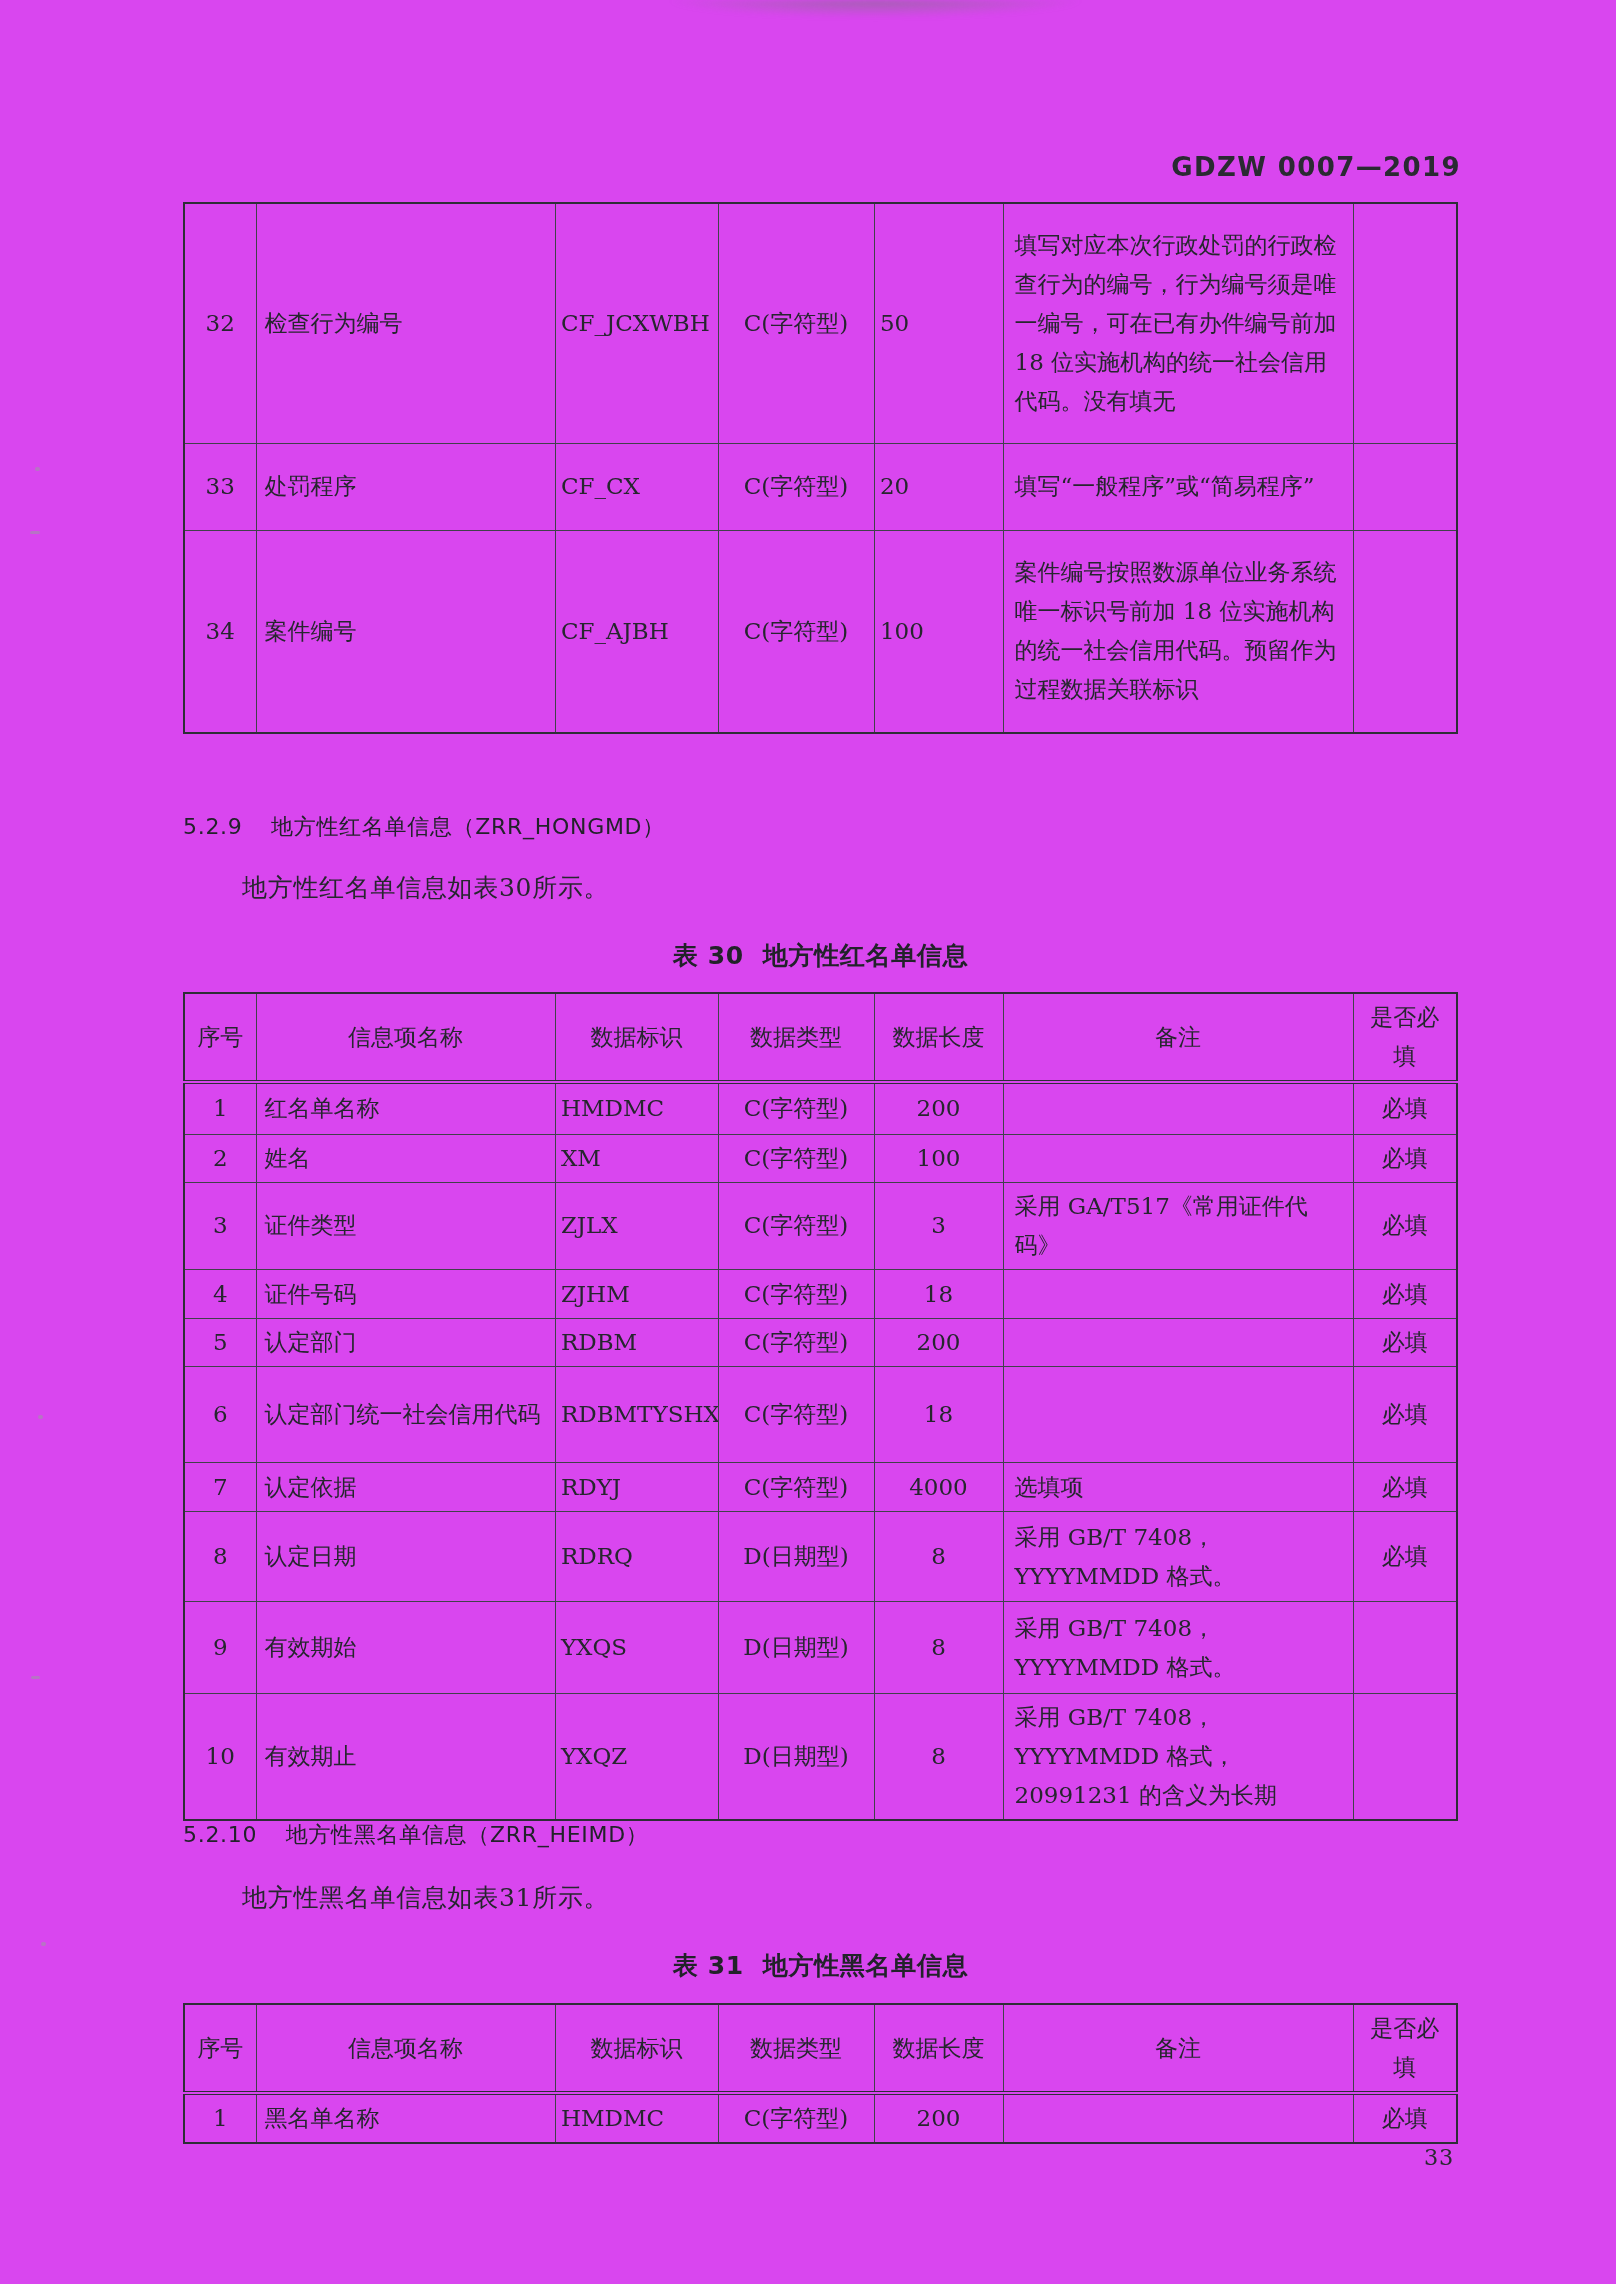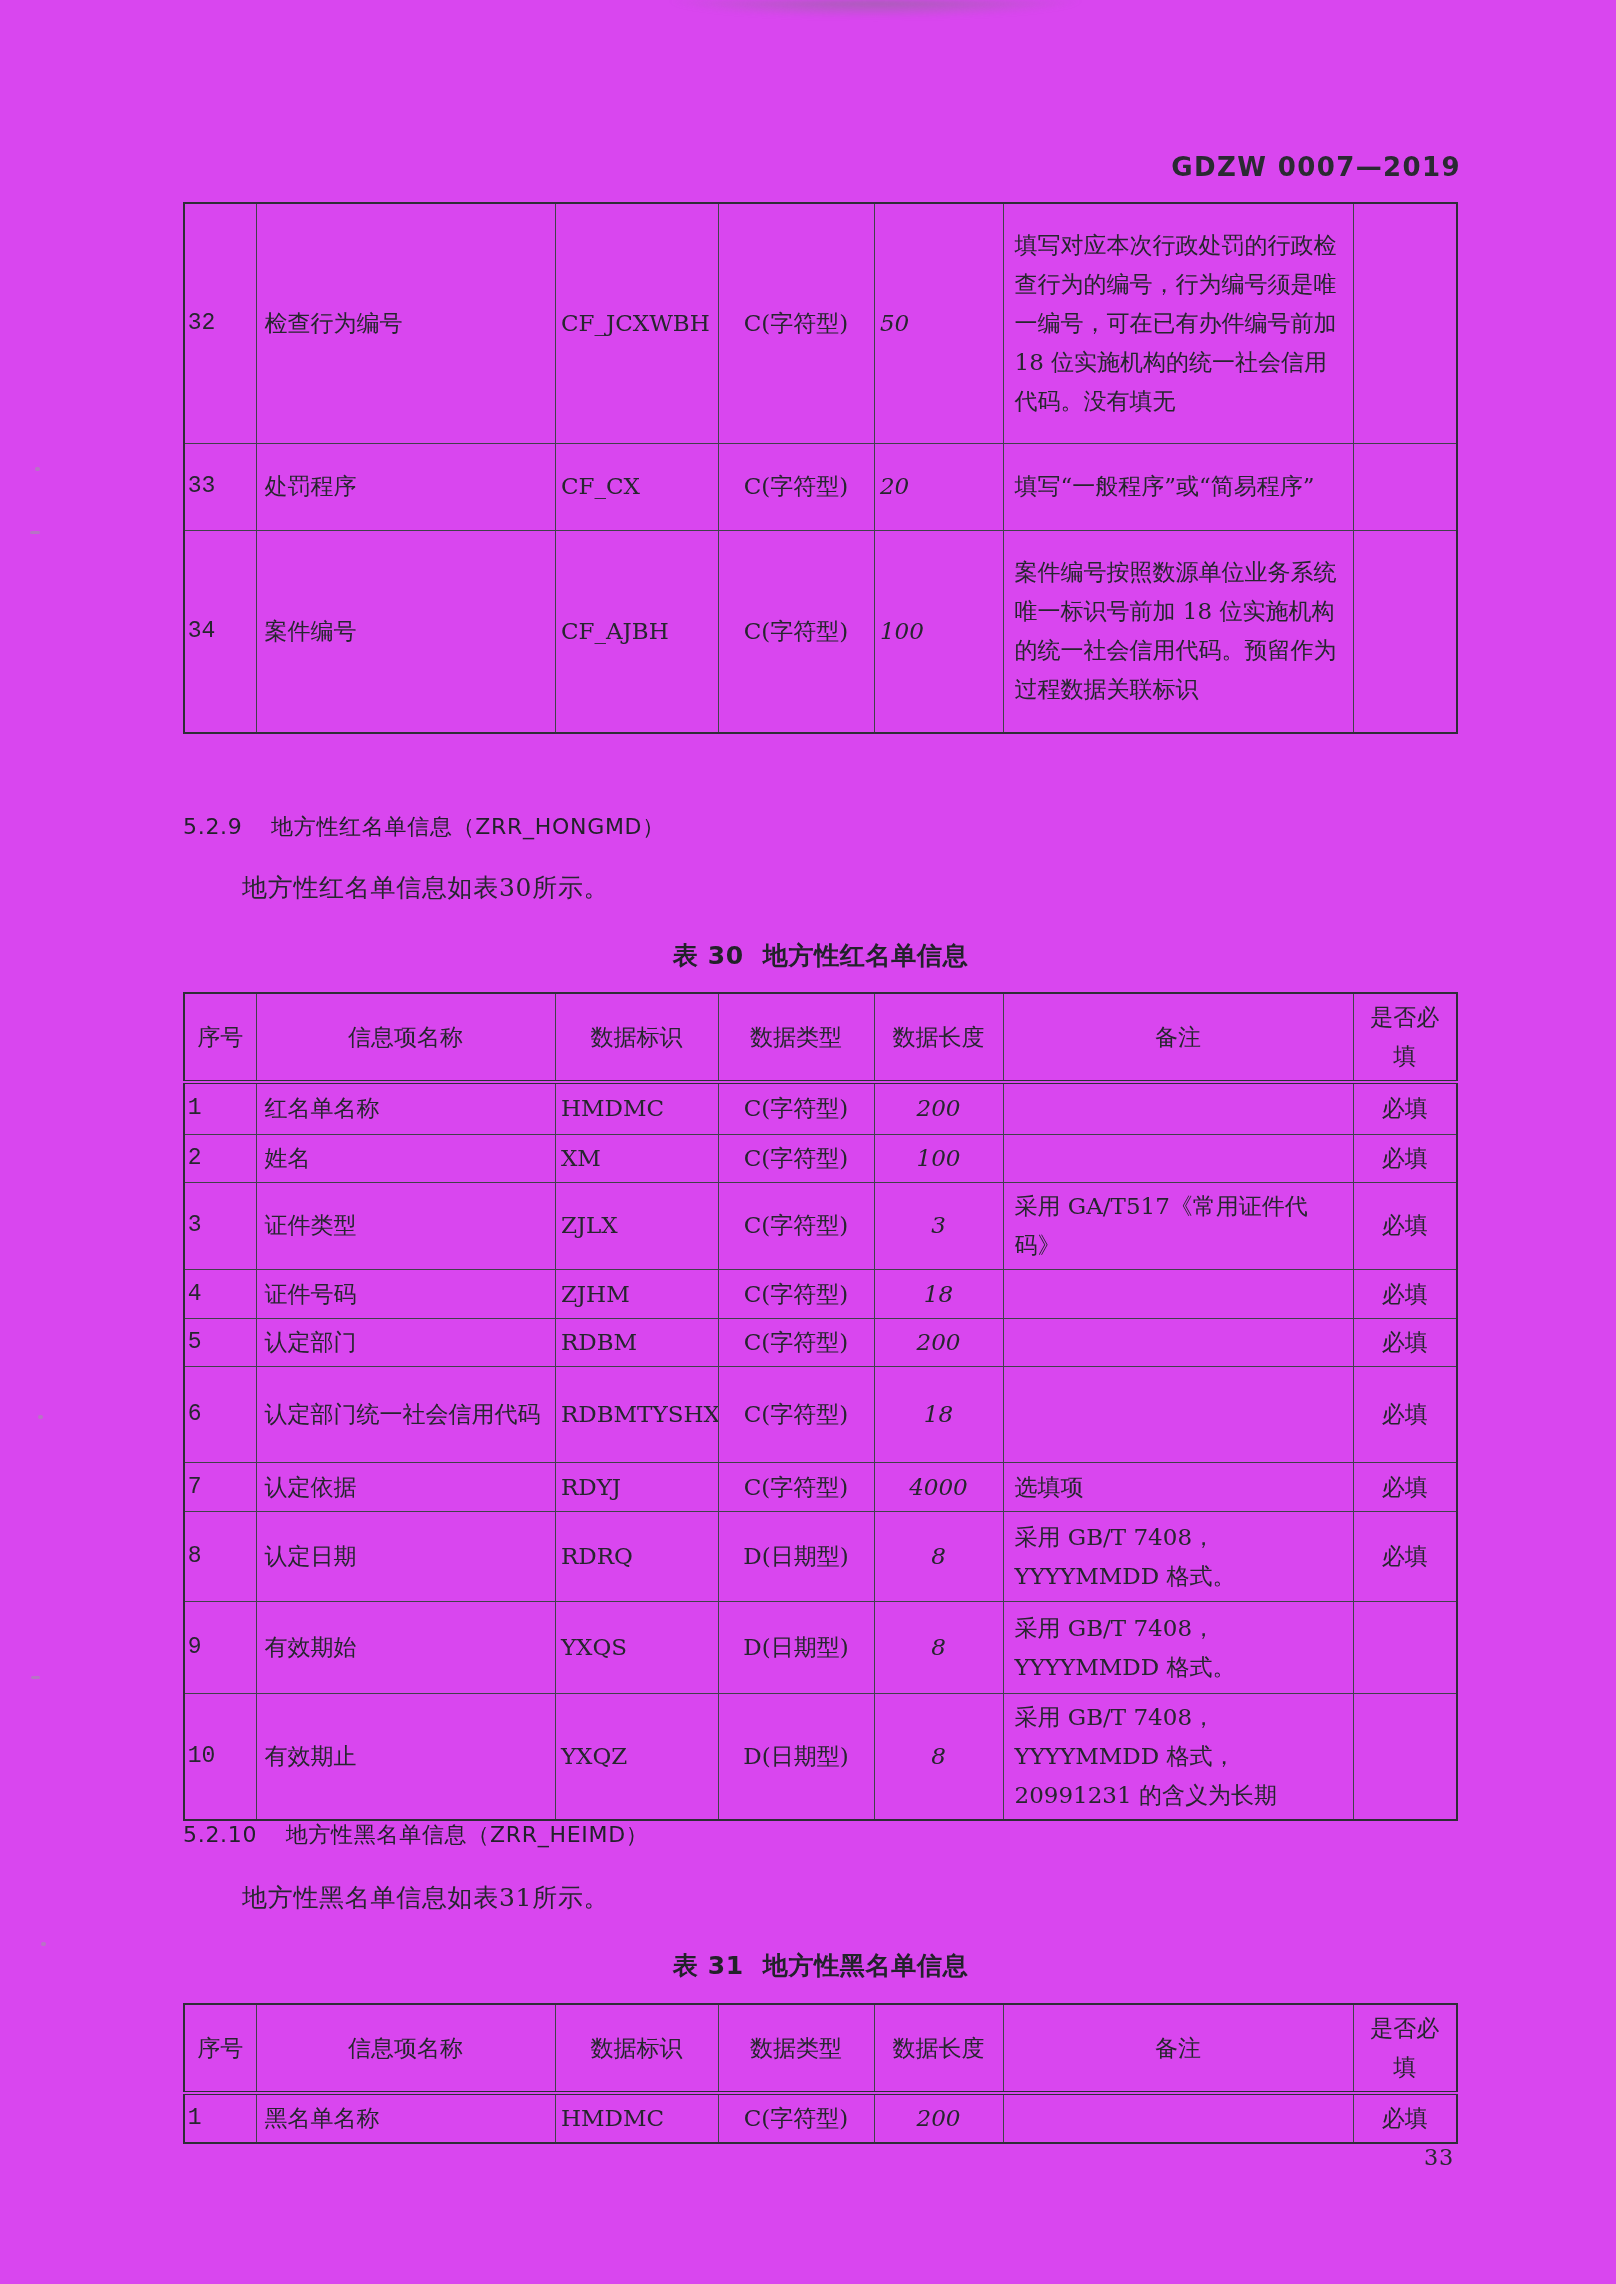--- a/index.html
+++ b/index.html
@@ -40,25 +40,25 @@
   .dtable td,.dtable th{
     border:1.4px solid #41414a;
     padding:4.1px 9.5px;
     line-height:39px;
     vertical-align:middle;
     overflow:hidden;
     font-weight:normal;
   }
   table.dtable{border:2.7px solid #2e2e36;}
   .dtable thead th{text-align:center;border-bottom:4.1px double #2e2e36;}
-  .dtable td:nth-child(1){padding:4.1px 2.7px;font-family:Liberation Mono, monospace;}
+  .dtable td:nth-child(1){text-align:center;padding:4.1px 2.7px;}
   .dtable td:nth-child(2){text-align:left;padding-left:8.1px;}
   .dtable td:nth-child(3){text-align:left;padding-left:5.4px;padding-right:2.7px;}
   .dtable td:nth-child(4){text-align:center;padding:4.1px 2.7px;margin-top:32px;}
-  .dtable td:nth-child(5){text-align:center;padding:4.1px 2.7px;font-style:italic;}
+  .dtable td:nth-child(5){text-align:center;padding:4.1px 2.7px;}
   .dtable td:nth-child(6){text-align:left;padding:4.1px 11px;}
   .dtable td:nth-child(7){text-align:center;padding:4.1px 4.1px;}
 
   .t-top{top:202px;}
   .t-top td:nth-child(5){text-align:left;padding-left:5.4px;}
   .t-top tbody tr:nth-child(1){height:240px;}
   .t-top tbody tr:nth-child(2){height:87px;}
   .t-top tbody tr:nth-child(3){height:203px;}
   .t-top tbody tr:nth-child(4){height:56px;}
 

